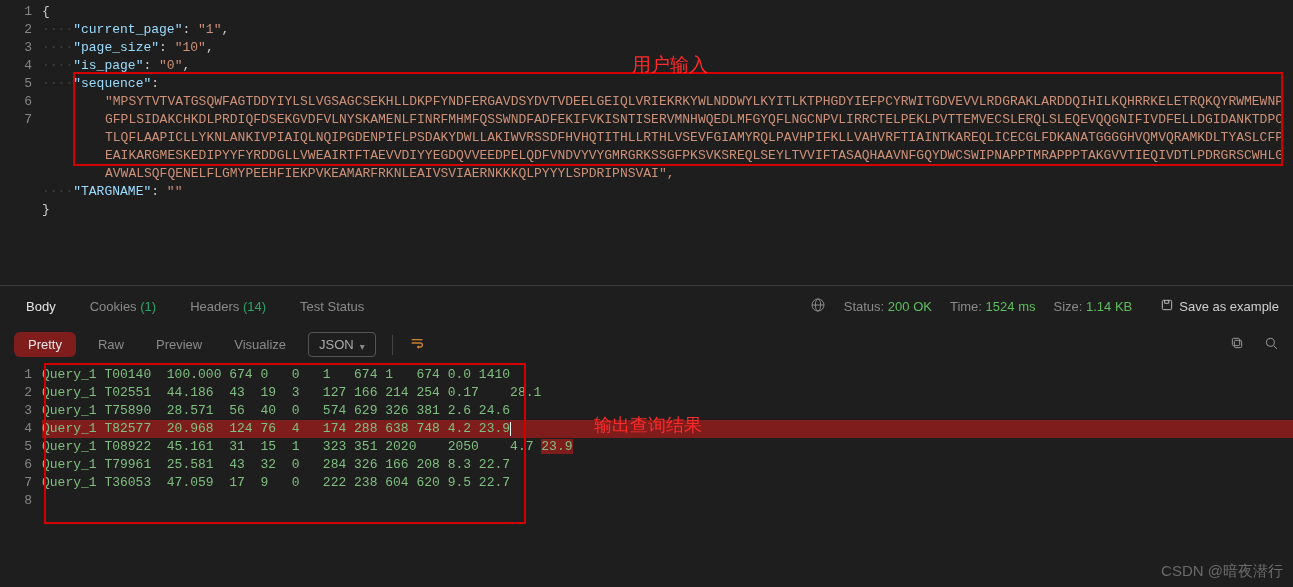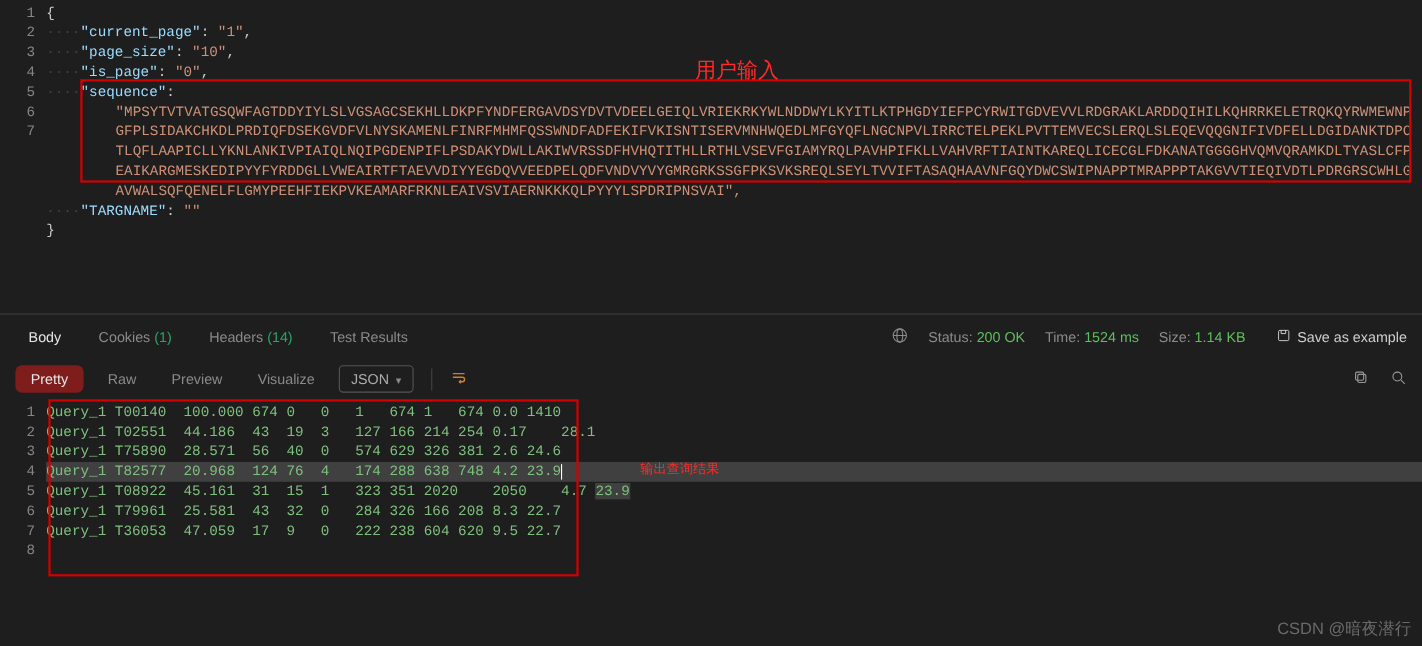--- a/index.html
+++ b/index.html
@@ -143,46 +143,46 @@
   }
   .rcode {
     flex: 1;
     line-height: 18px;
     padding-top: 3px;
     font-family: Consolas, 'Courier New', monospace;
     font-size: 13px;
     position: relative;
   }
   .rcode .row { white-space: pre; color:#7fbf7f; }
-  .rcode .row.hl { background:#404040; }
+  .rcode .row.hl { background:#7f1d1d; }
   .res-box {
     position: absolute;
     left: 2px;
     top: 0px;
     width: 482px;
     height: 161px;
     border: 2px solid #d40000;
     pointer-events: none;
   }
   .annot2 {
     position: absolute;
-    left: 540px;
+    left: 552px;
     top: 54px;
     color: #ff2a2a;
-    font-size: 12px;
-    font-family: Liberation Sans, sans-serif;
+    font-size: 18px;
+    font-family: Liberation Mono, monospace;
   }
   .cursor {
     display:inline-block;
     width:1px;
     height:14px;
     background:#fff;
     vertical-align: middle;
   }
-  .hlspan { background:#404040; }
+  .hlspan { background:#7f1d1d; }
   
   .watermark {
     position: absolute;
     right: 10px;
     bottom: 6px;
     color: #6a6a6a;
     font-family: sans-serif;
     font-size: 15px;
   }
 </style>
@@ -219,21 +219,21 @@
   <div class="tabs-left">
     <span class="tab active">Body</span>
     <span class="tab">
       <span>Cookies</span>
       <span class="badge-num">(1)</span>
     </span>
     <span class="tab">
       <span>Headers</span>
       <span class="badge-num">(14)</span>
     </span>
-    <span class="tab">Test Results</span>
+    <span class="tab">Test Status</span>
   </div>
   <div class="spacer"></div>
   <span class="net-icon">
     <svg viewBox="0 0 24 24">
         <circle cx="12" cy="12" r="9" stroke-width="1.5"></circle>
         <ellipse cx="12" cy="12" rx="4" ry="9" stroke-width="1.5"></ellipse>
         <line x1="3" y1="12" x2="21" y2="12" stroke-width="1.5"></line>
       </svg>
   </span>
   <span class="status-part">

